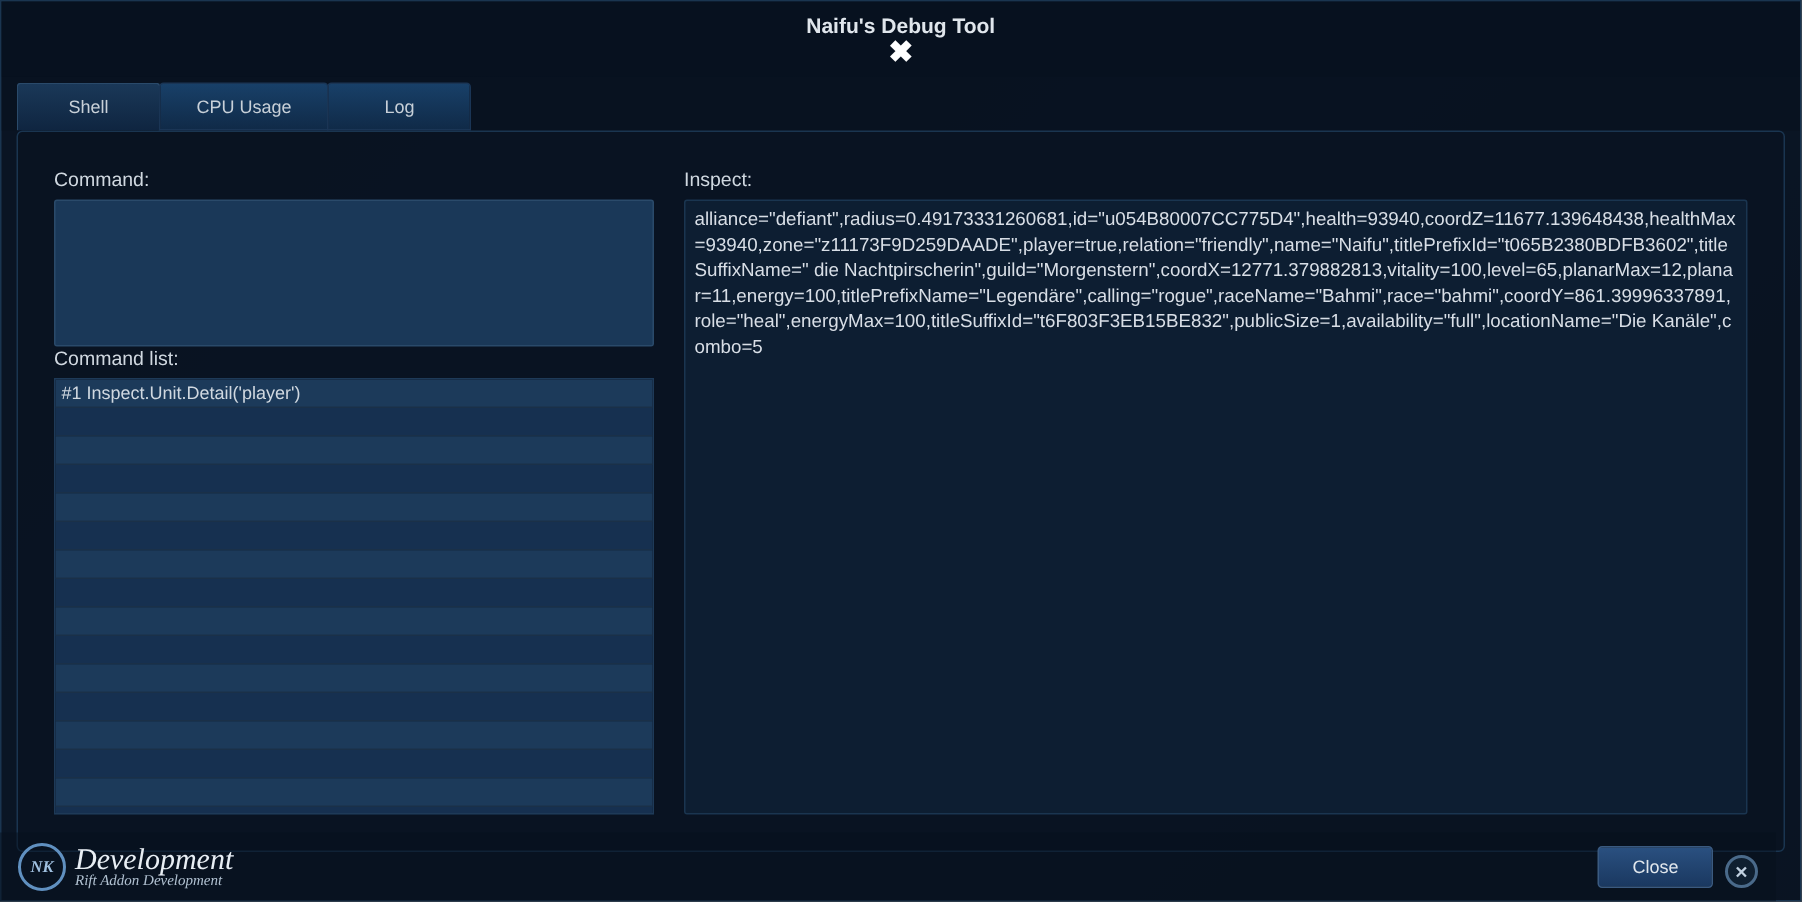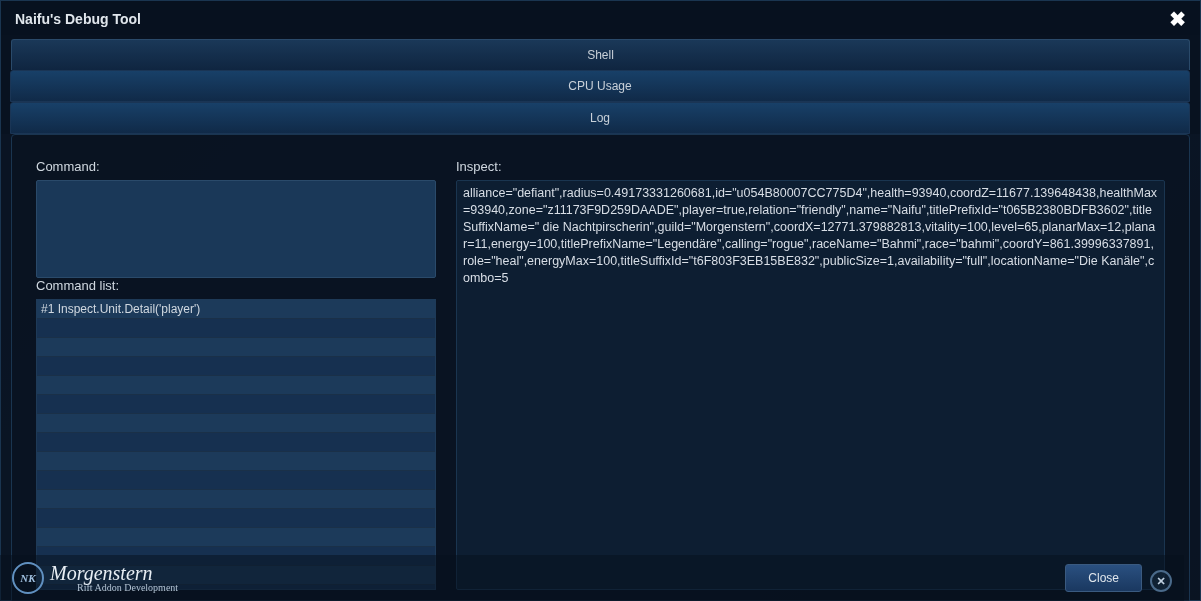--- a/index.html
+++ b/index.html
@@ -21,38 +21,38 @@
       height: 100%;
       border: 1px solid #1a3550;
       background: rgba(10, 20, 35, 0.85);
     }
     .titlebar {
       display: flex;
       justify-content: space-between;
       align-items: center;
       padding: 8px 14px 6px 14px;
       background: rgba(5, 15, 28, 0.6);
+      flex-direction: column;
     }
     .title-text {
       font-size: 14px;
       font-weight: bold;
       color: #e0e6ec;
     }
     .close-x {
       color: #ffffff;
       font-size: 20px;
       font-weight: bold;
       cursor: pointer;
       line-height: 1;
     }
     .tabs {
       display: flex;
       padding: 4px 10px 0 10px;
       background: rgba(5, 15, 28, 0.4);
-      flex-direction: column;
     }
     .tab {
       padding: 8px 24px;
       font-size: 12px;
       color: #c8d0d8;
       cursor: pointer;
       border: 1px solid transparent;
       position: relative;
       min-width: 96px;
       text-align: center;
@@ -176,21 +176,21 @@
     .logo-name {
       font-family: 'Brush Script MT', cursive;
       font-size: 20px;
       color: #e8eef4;
       font-style: italic;
     }
     .logo-sub {
       font-family: 'Brush Script MT', cursive;
       font-size: 10px;
       color: #b0c0d0;
-      margin-left: 27px;
+      font-style: italic;
     }
     .footer-right {
       display: flex;
       align-items: flex-end;
       gap: 8px;
     }
     .close-btn {
       background: linear-gradient(180deg, #2a5080 0%, #1a3860 100%);
       border: 1px solid #3a5a80;
       color: #e0e6ec;
@@ -258,21 +258,21 @@
     <div class="right-col">
       <div class="label">Inspect:</div>
       <div class="result-box">alliance="defiant",radius=0.49173331260681,id="u054B80007CC775D4",health=93940,coordZ=11677.139648438,healthMax=93940,zone="z11173F9D259DAADE",player=true,relation="friendly",name="Naifu",titlePrefixId="t065B2380BDFB3602",titleSuffixName=" die Nachtpirscherin",guild="Morgenstern",coordX=12771.379882813,vitality=100,level=65,planarMax=12,planar=11,energy=100,titlePrefixName="Legendäre",calling="rogue",raceName="Bahmi",race="bahmi",coordY=861.39996337891,role="heal",energyMax=100,titleSuffixId="t6F803F3EB15BE832",publicSize=1,availability="full",locationName="Die Kanäle",combo=5</div>
     </div>
   </div>
 
   <div class="footer">
     <div class="logo-area">
       <div class="logo-circle">NK</div>
       <div class="logo-text">
-        <div class="logo-name">Morgenstern</div>
+        <div class="logo-name">Development</div>
         <div class="logo-sub">Rift Addon Development</div>
       </div>
     </div>
     <div class="footer-right">
       <button class="close-btn">Close</button>
       <div class="small-close">✕</div>
     </div>
   </div>
 </div>
 

